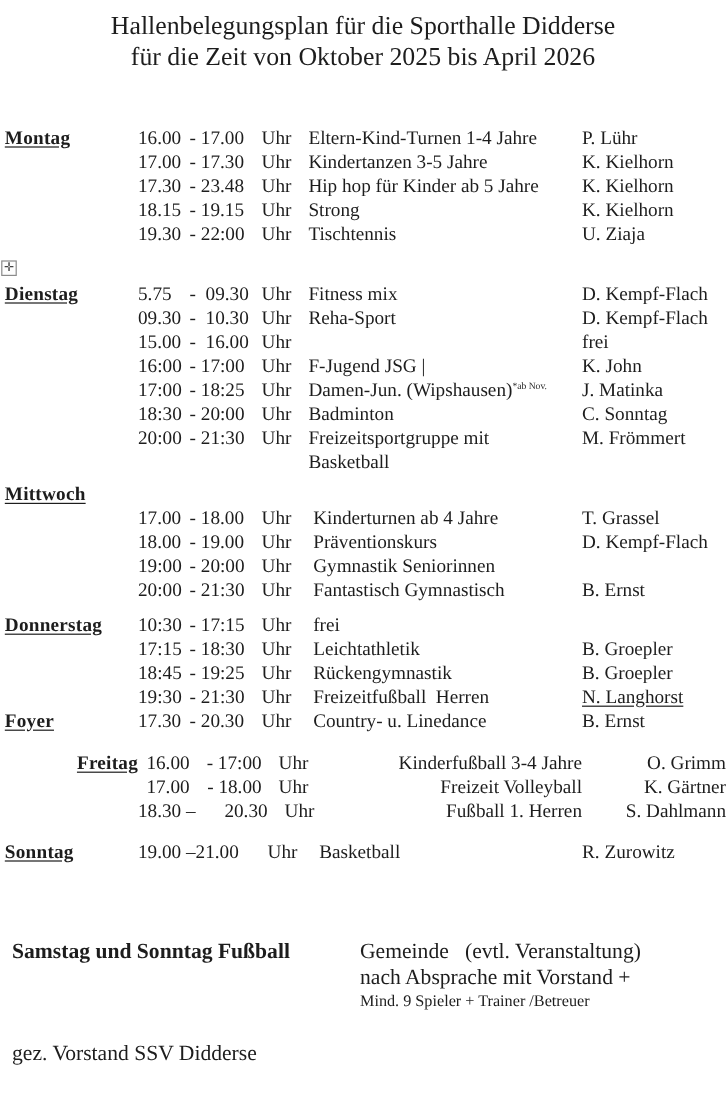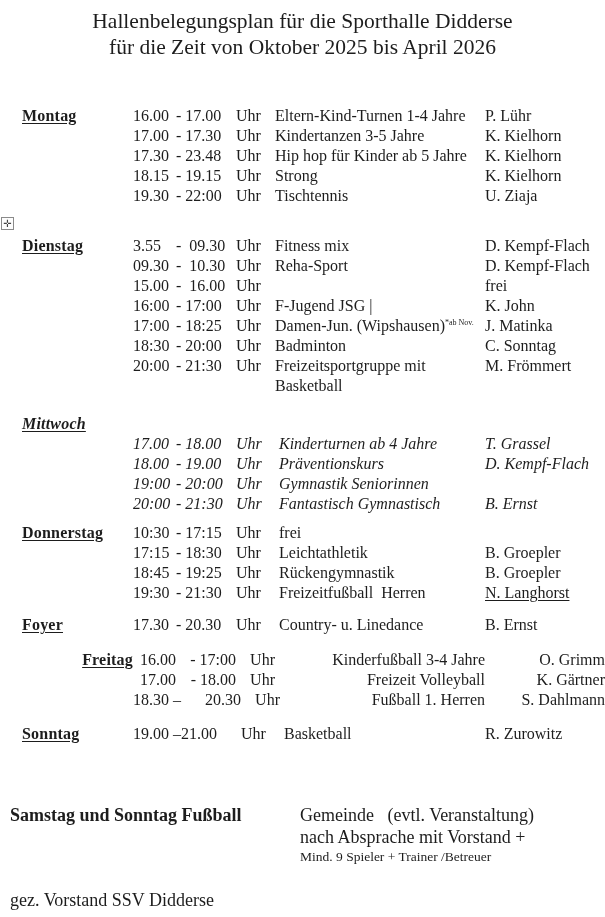--- a/index.html
+++ b/index.html
@@ -17,26 +17,26 @@
     text-underline-offset:3px;
   }
   .anchor-box{
     position:absolute;left:1px;top:217px;
     width:13px;height:13px;
     border:1px solid #8a8a8a;
     display:flex;align-items:center;justify-content:center;
     font-size:10px;line-height:1;color:#444;
     background:#fdfdfd;box-sizing:border-box;
   }
-  #schedule{padding-left:22px;}
+  #schedule{padding-left:4px;}
   .sec-montag{margin-top:46px;}
   .sec-dienstag{margin-top:30px;}
-  .sec-mittwoch{margin-top:18px;font-style:italic;}
+  .sec-mittwoch{margin-top:7px;}
   .sec-donnerstag{margin-top:9px;}
-  .sec-foyer{margin-top:12px;}
+  .sec-foyer{margin-top:0;}
   .sec-freitag{margin-top:15px;text-align:right;}
   .sec-sonntag{margin-top:14px;}
   .row{display:flex;font-size:16px;line-height:20px;align-items:baseline;}
   .day-own-line{display:block;}
   .c-day{min-width:111px;flex:none;}
   .day-label{font-weight:bold;text-decoration:underline;text-underline-offset:2px;letter-spacing:0.2px;}
   .c-start{min-width:43px;flex:none;white-space:pre;}
   .c-end{width:60px;flex:none;white-space:pre;}
   .c-uhr{width:39px;flex:none;}
   .c-activity{flex:1;white-space:pre;}
@@ -103,21 +103,21 @@
           <span class="c-start">19.30</span>
           <span class="c-end">- 22:00</span>
           <span class="c-uhr">Uhr</span>
           <span class="c-activity"><span>Tischtennis</span></span>
           <span class="c-leader">U. Ziaja</span>
         </div>
       </div>
       <div class="section sec-dienstag">
         <div class="row">
           <span class="c-day"><span class="day-label">Dienstag</span></span>
-          <span class="c-start">3.55</span>
+          <span class="c-start">5.75</span>
           <span class="c-end">-  09.30</span>
           <span class="c-uhr">Uhr</span>
           <span class="c-activity"><span>Fitness mix</span></span>
           <span class="c-leader">D. Kempf-Flach</span>
         </div>
         <div class="row">
           <span class="c-day"></span>
           <span class="c-start">09.30</span>
           <span class="c-end">-  10.30</span>
           <span class="c-uhr">Uhr</span>

